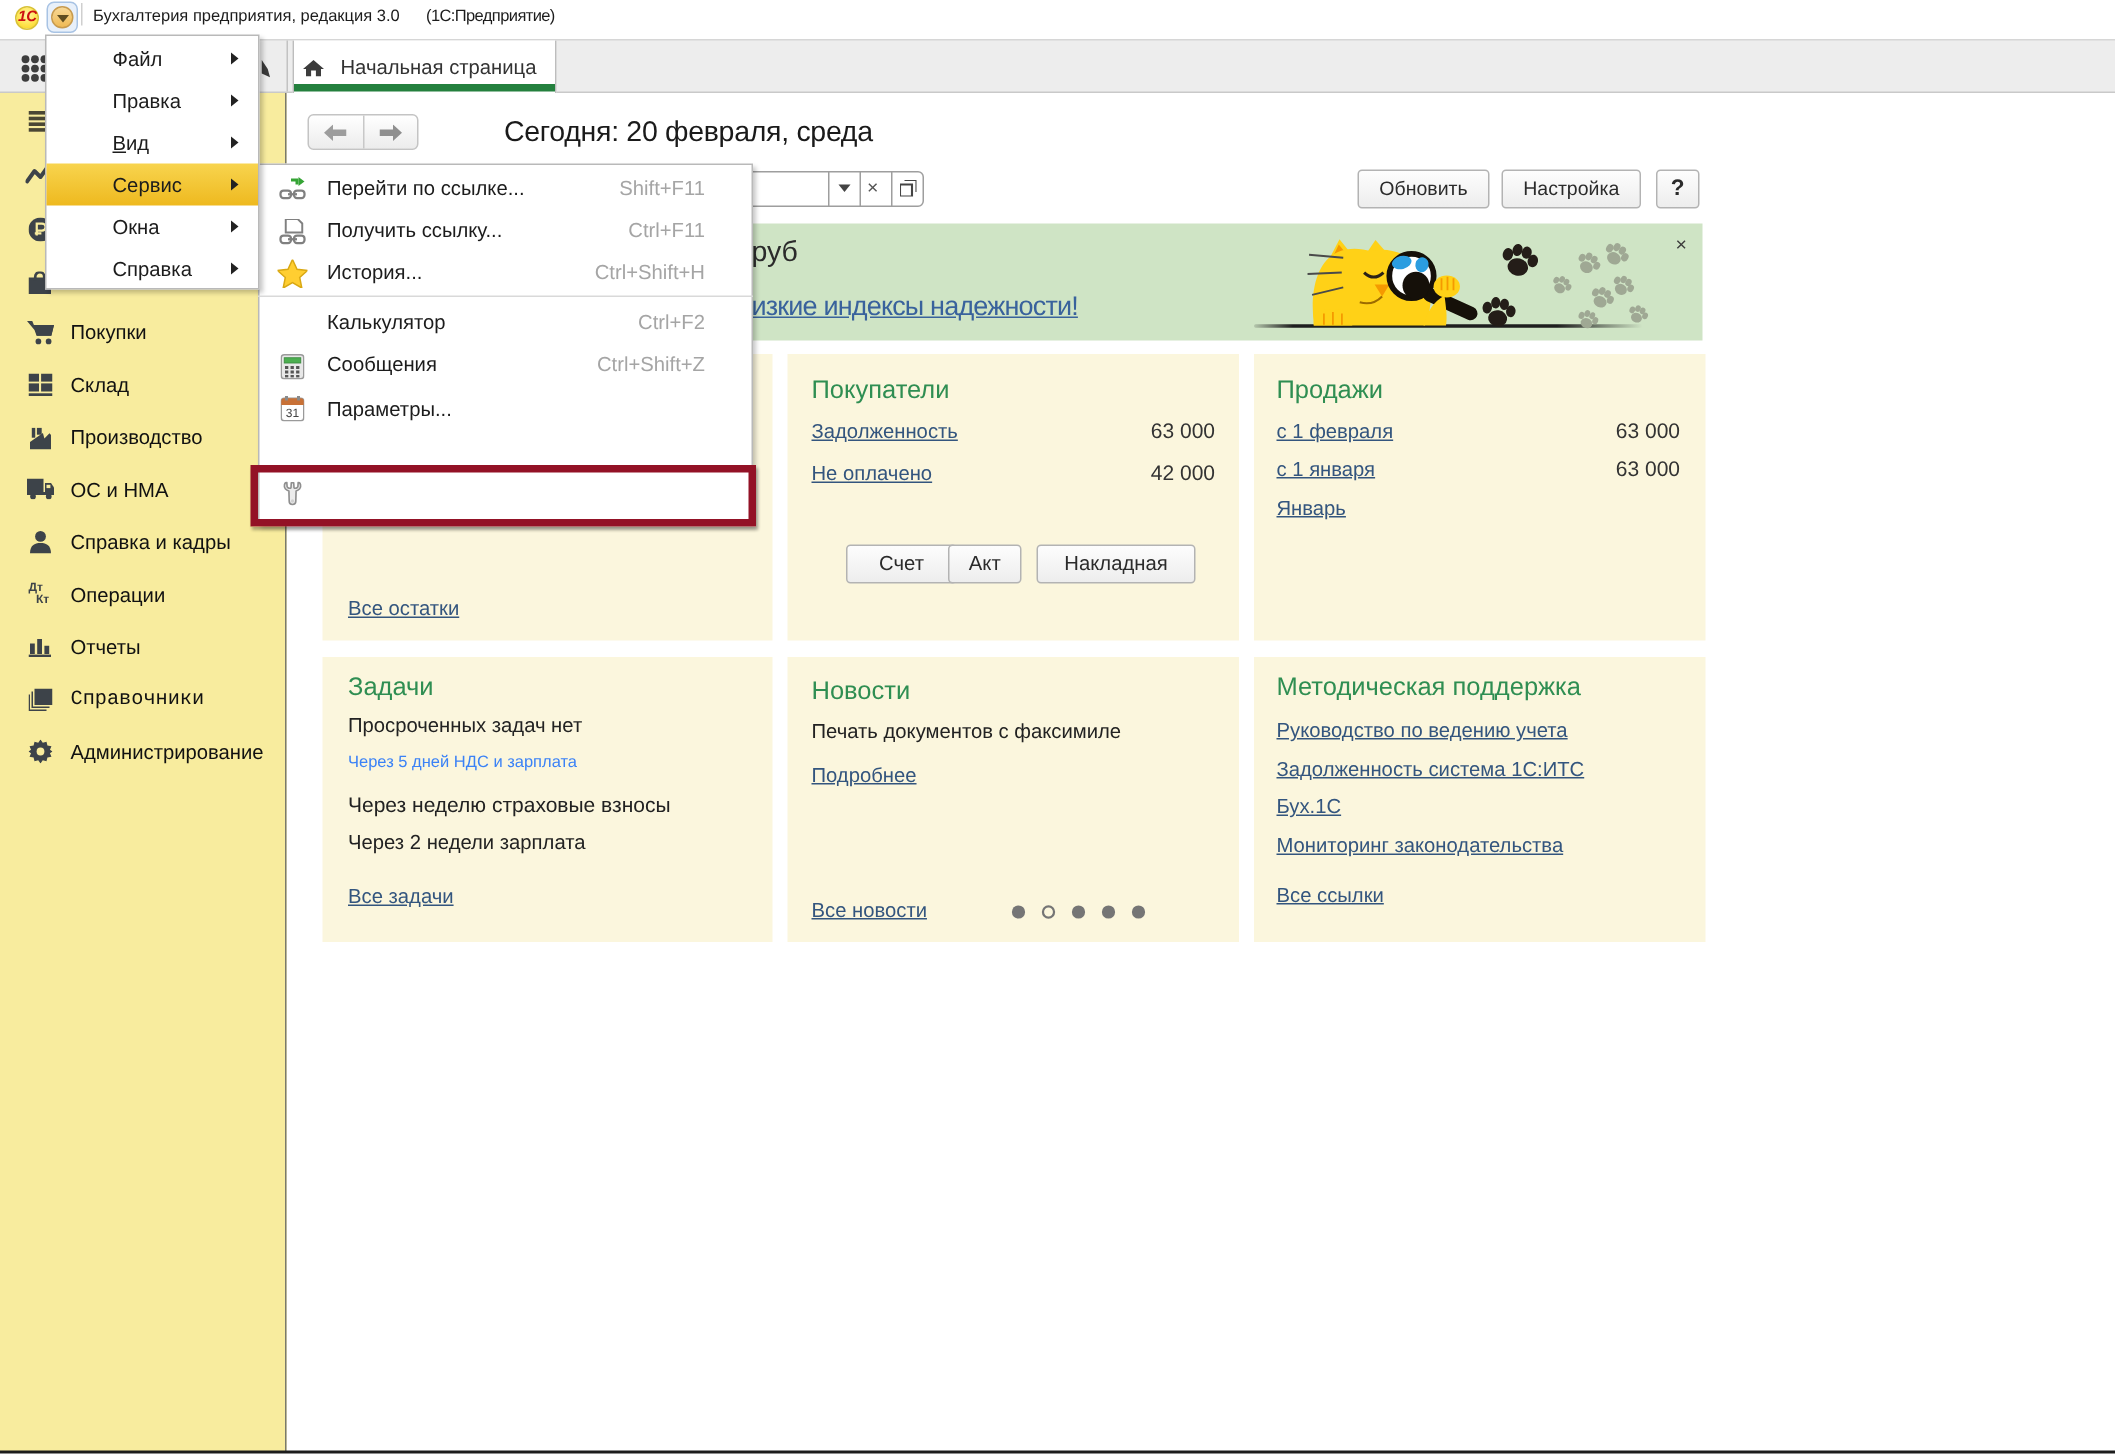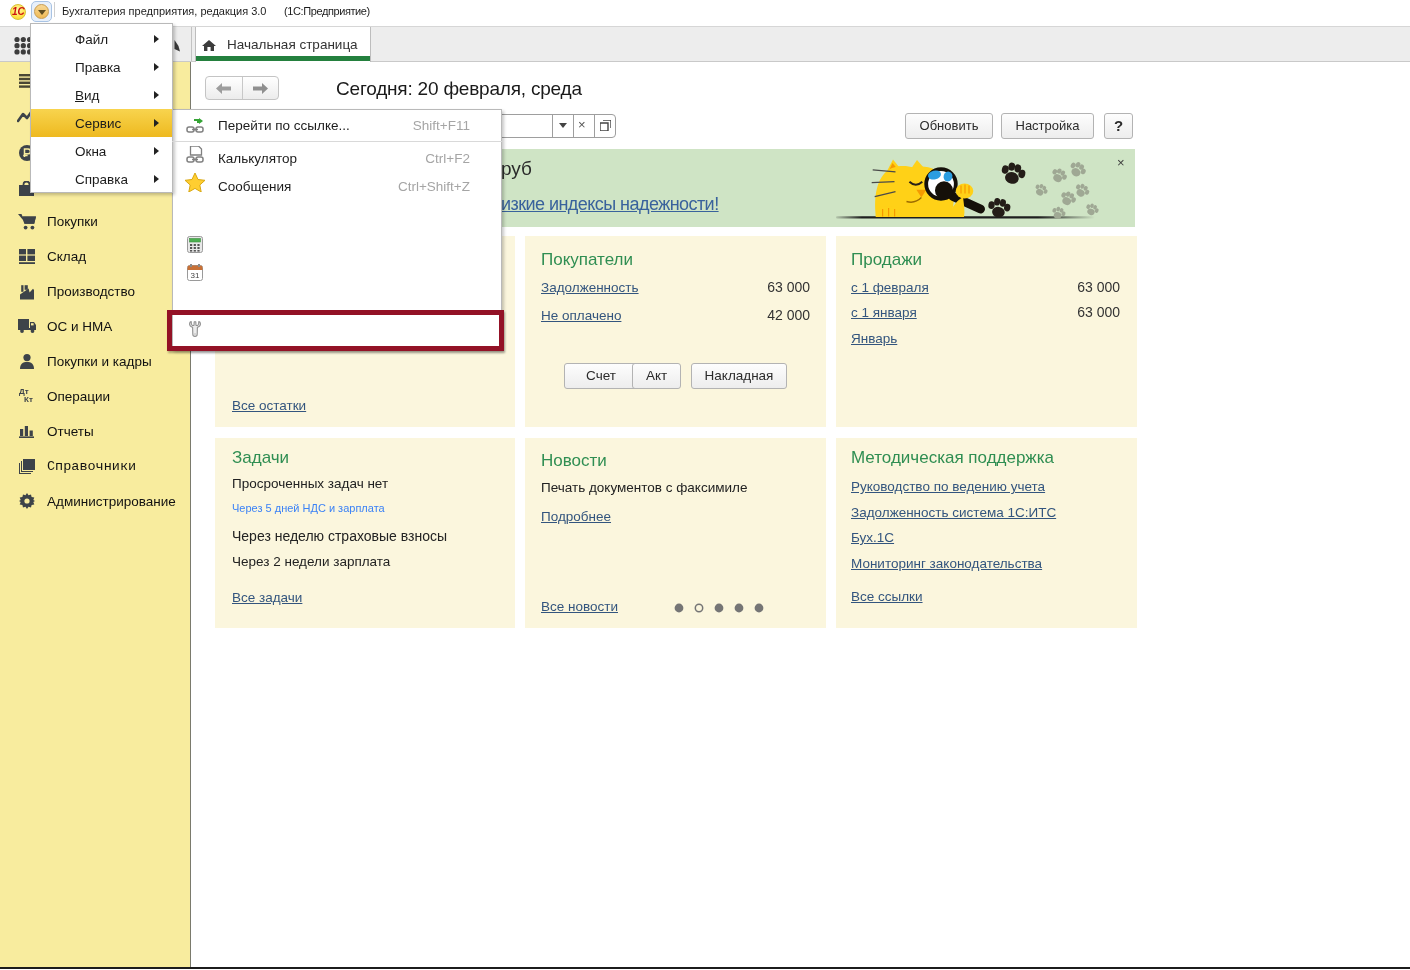--- a/index.html
+++ b/index.html
@@ -137,21 +137,21 @@
       </svg>
 
 <svg class="abs" style="left:19px;top:493px;" width="16" height="16" viewBox="0 0 16 16">
         <path d="M8 0 L9.5 2.2 L12 1.5 L12.6 4 L15.3 4.5 L14.3 6.9 L16 8 L14.3 9.1 L15.3 11.5 L12.6 12 L12 14.5 L9.5 13.8 L8 16 L6.5 13.8 L4 14.5 L3.4 12 L0.7 11.5 L1.7 9.1 L0 8 L1.7 6.9 L0.7 4.5 L3.4 4 L4 1.5 L6.5 2.2 Z" fill="#3d4349"></path>
         <circle cx="8" cy="8" r="2.6" fill="#f8ec9e"></circle>
       </svg>
 <div class="abs" style="left:47px;top:214px;font-size:13.5px;color:#111;">Покупки</div>
 <div class="abs" style="left:47px;top:249px;font-size:13.5px;color:#111;">Склад</div>
 <div class="abs" style="left:47px;top:284px;font-size:13.5px;color:#111;">Производство</div>
 <div class="abs" style="left:47px;top:319px;font-size:13.5px;color:#111;">ОС и НМА</div>
-<div class="abs" style="left:47px;top:354px;font-size:13.5px;color:#111;">Покупки и кадры</div>
+<div class="abs" style="left:47px;top:354px;font-size:13.5px;color:#111;">Справка и кадры</div>
 <div class="abs" style="left:47px;top:389px;font-size:13.5px;color:#111;">Операции</div>
 <div class="abs" style="left:47px;top:424px;font-size:13.5px;color:#111;">Отчеты</div>
 <div class="abs" style="left:47px;top:459px;font-size:13.5px;color:#111;font-family:Liberation Mono, monospace;">Справочники</div>
 <div class="abs" style="left:47px;top:494px;font-size:13.5px;color:#111;">Администрирование</div>
 </div>
 
 <div class="abs" style="left:205px;top:76px;width:74px;height:24px;border:1px solid #c4c4c4;border-radius:4px;background:linear-gradient(#ffffff,#ececec);"></div>
 <div class="abs" style="left:242px;top:77px;width:1px;height:22px;background:#c8c8c8;"></div>
 <svg class="abs" style="left:216px;top:83px;" width="15" height="11" viewBox="0 0 15 11">
       <path d="M0 5.5 L6 0 L6 3.4 L15 3.4 L15 7.6 L6 7.6 L6 11 Z" fill="#9d9d9d"></path>
@@ -247,21 +247,21 @@
 <div class="abs lnk" style="left:232px;top:398px;">Все остатки</div>
 
 <div class="sec" style="left:525px;top:236px;width:301px;height:191px;"></div>
 <div class="abs sect" style="left:541px;top:250px;">Покупатели</div>
 <div class="abs lnk" style="left:541px;top:280px;">Задолженность</div>
 <div class="abs num" style="left:700px;top:279px;width:110px;text-align:right;">63 000</div>
 <div class="abs lnk" style="left:541px;top:308px;">Не оплачено</div>
 <div class="abs num" style="left:700px;top:307px;width:110px;text-align:right;">42 000</div>
 <div class="btn" style="left:564px;top:363px;width:74px;height:26px;line-height:24px;font-size:13.5px;">Счет</div>
 <div class="btn" style="left:632px;top:363px;width:49px;height:26px;line-height:24px;font-size:13.5px;">Акт</div>
-<div class="btn" style="left:691px;top:363px;width:96px;height:26px;line-height:24px;font-size:13.5px;">Накладная</div>
+<div class="btn" style="left:691px;top:363px;width:106px;height:26px;line-height:24px;font-size:13.5px;">Накладная</div>
 
 <div class="sec" style="left:836px;top:236px;width:301px;height:191px;"></div>
 <div class="abs sect" style="left:851px;top:250px;">Продажи</div>
 <div class="abs lnk" style="left:851px;top:280px;">с 1 февраля</div>
 <div class="abs num" style="left:1010px;top:279px;width:110px;text-align:right;">63 000</div>
 <div class="abs lnk" style="left:851px;top:305px;">с 1 января</div>
 <div class="abs num" style="left:1010px;top:304px;width:110px;text-align:right;">63 000</div>
 <div class="abs lnk" style="left:851px;top:331px;">Январь</div>
 
 <div class="sec" style="left:215px;top:438px;width:300px;height:190px;"></div>
@@ -328,30 +328,41 @@
           <span style="position:absolute;left:123px;top:9.5px;width:0;height:0;border-left:5.5px solid #222;border-top:4.8px solid transparent;border-bottom:4.8px solid transparent;"></span>
         </div>
 </div>
 
 <div class="abs" style="left:172px;top:109px;width:330px;height:241px;background:#fff;border:1px solid #b9b9b9;box-shadow:2px 2px 3px rgba(0,0,0,0.22);z-index:49;"></div>
 <div class="abs" style="left:172px;top:111px;width:330px;z-index:53;font-size:13.5px;color:#1c1c1c;">
   <div style="position:relative;height:28px;">
           <span style="position:absolute;left:46px;top:7px;">Перейти по ссылке...</span>
           <span style="position:absolute;right:32px;top:7px;color:#a5a5a5;">Shift+F11</span>
         </div>
+  <div style="position:relative;height:28px;">
+          <span style="position:absolute;left:46px;top:7px;">Получить ссылку...</span>
+          <span style="position:absolute;right:32px;top:7px;color:#a5a5a5;">Ctrl+F11</span>
+        </div>
+  <div style="position:relative;height:28px;">
+          <span style="position:absolute;left:46px;top:7px;">История...</span>
+          <span style="position:absolute;right:32px;top:7px;color:#a5a5a5;">Ctrl+Shift+H</span>
+        </div>
   <div style="height:5px;position:relative;">
           <div style="position:absolute;left:0;top:2px;width:330px;height:1px;background:#d9d9d9;"></div>
         </div>
   <div style="position:relative;height:28px;">
           <span style="position:absolute;left:46px;top:7px;">Калькулятор</span>
           <span style="position:absolute;right:32px;top:7px;color:#a5a5a5;">Ctrl+F2</span>
         </div>
   <div style="position:relative;height:28px;">
           <span style="position:absolute;left:46px;top:7px;">Сообщения</span>
           <span style="position:absolute;right:32px;top:7px;color:#a5a5a5;">Ctrl+Shift+Z</span>
+        </div>
+  <div style="position:relative;height:36px;">
+          <span style="position:absolute;left:46px;top:9px;">Параметры...</span>
         </div>
 </div>
 
 <div id="subicons">
 <svg class="abs" style="left:186px;top:118px;z-index:54;" width="18" height="18" viewBox="0 0 18 18">
   <path d="M7 4 L12 4 L12 8" fill="none" stroke="#2ca02c" stroke-width="0"></path>
   <path d="M8 1 L13 1 L13 5 L11 5 L11 3 L8 3 Z" fill="#35a435"></path>
           <path d="M13 0 L17 3 L13 6 Z" fill="#35a435"></path>
   <g stroke="#808080" stroke-width="1.5" fill="none">
             <rect x="1" y="9" width="7" height="5" rx="2"></rect>

